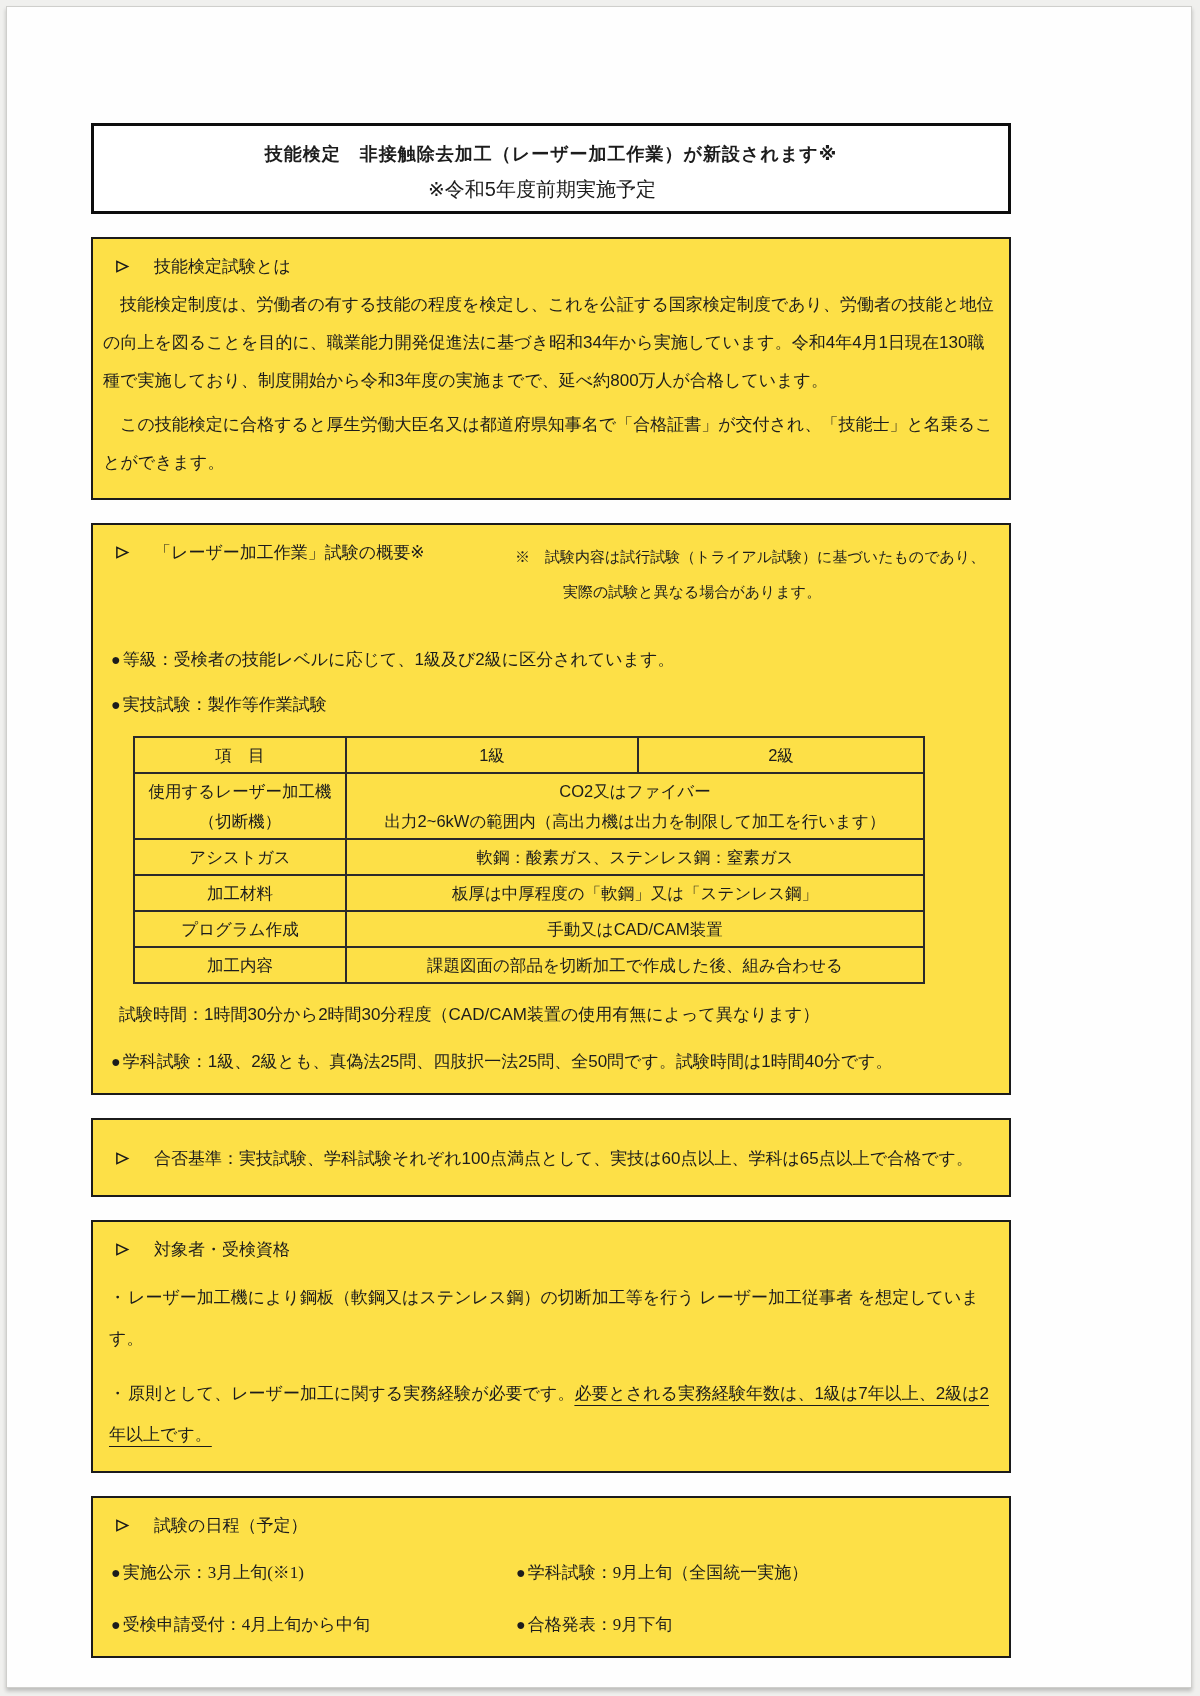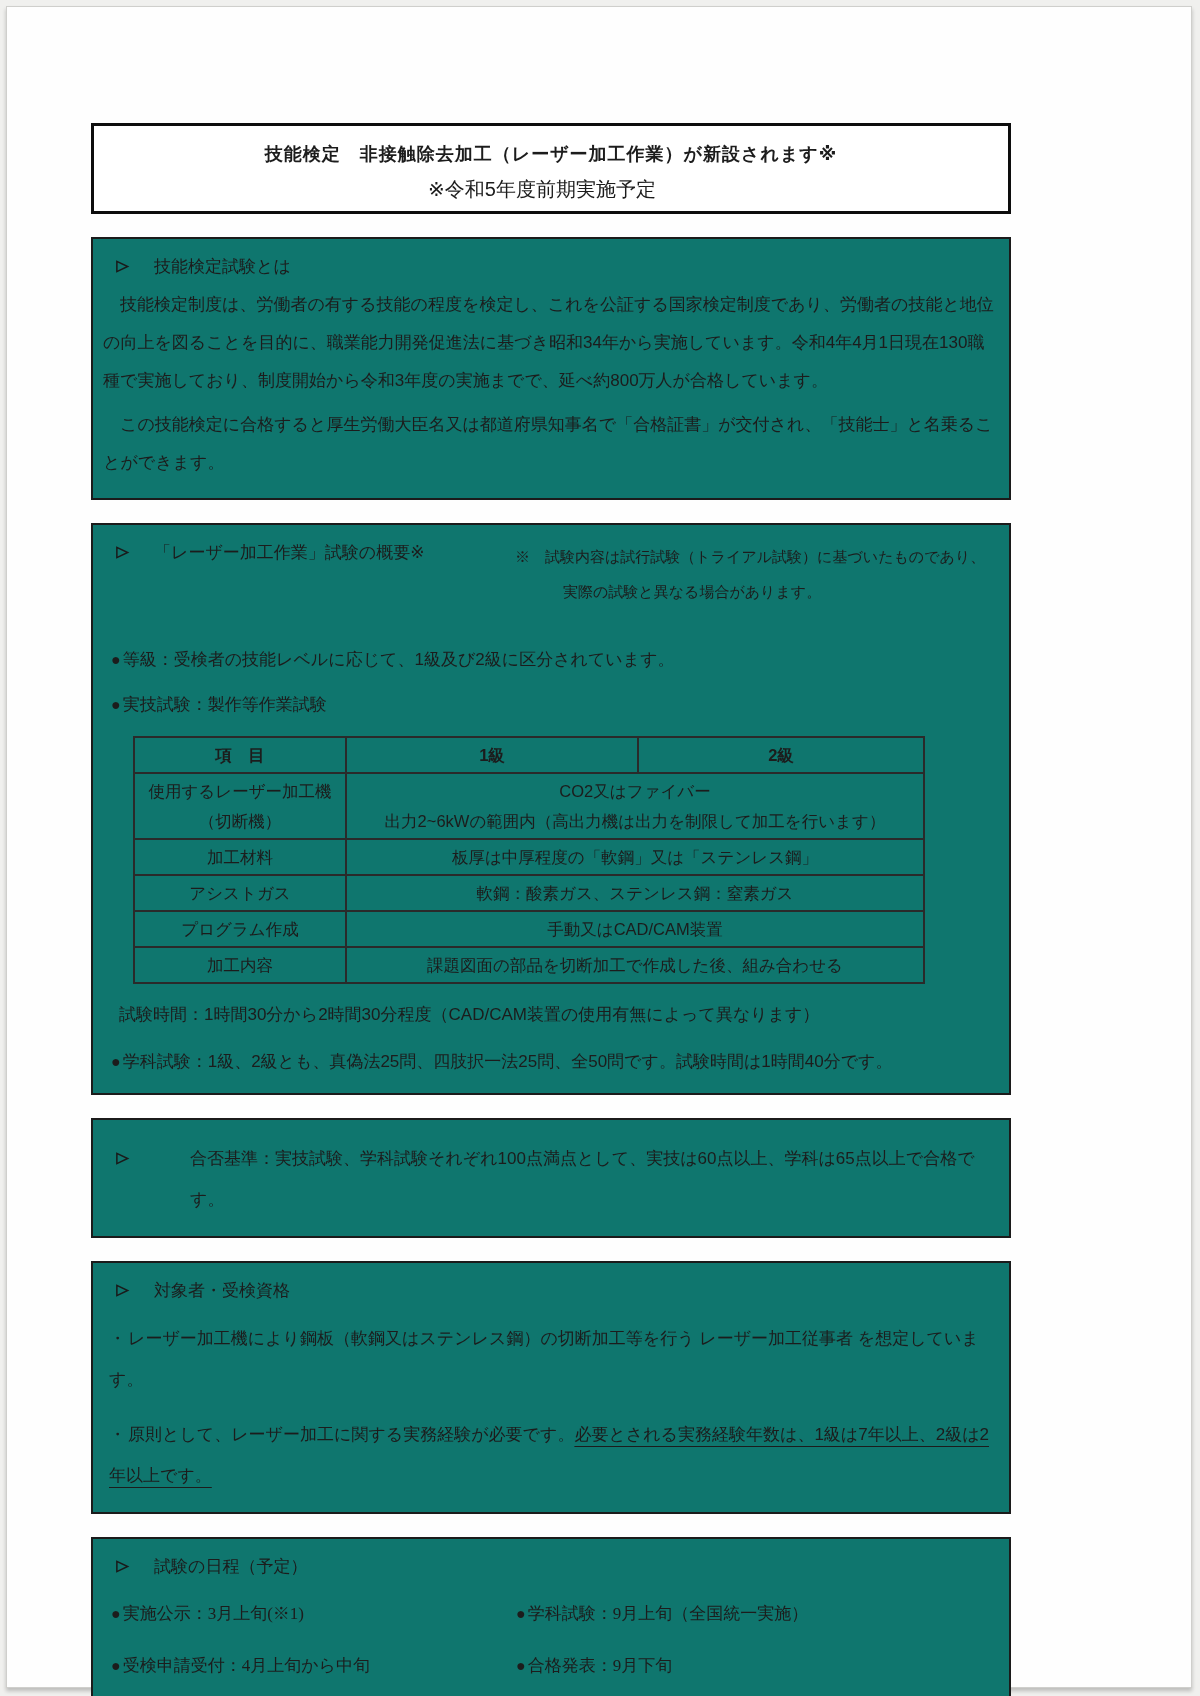--- a/index.html
+++ b/index.html
@@ -35,21 +35,21 @@
     letter-spacing: 1px;
   }
   .subtitle {
     text-align: center;
     font-size: 20px;
     padding: 10px 18px 2px 0;
   }
   
   .box {
     border: 2px solid #1b1b1b;
-    background: #0f766e;
+    background: #fde047;
     margin-top: 23px;
     padding: 12px 14px 16px 10px;
     font-size: 17px;
   }
   .sec-head {
     display: flex;
     align-items: center;
     gap: 24px;
     padding: 4px 0 2px 12px;
     font-size: 17px;
@@ -82,31 +82,31 @@
   table.spec th, table.spec td {
     border: 2px solid #2a2a2a;
     font-size: 16.5px;
     font-weight: normal;
     white-space: pre-line;
     line-height: 30px;
     padding: 2px 9px;
     vertical-align: top;
     text-align: center;
   }
-  table.spec th { text-align: center; height: 30px; vertical-align: middle; font-weight: bold; }
+  table.spec th { text-align: center; height: 30px; vertical-align: middle; }
   col.c-item { width: 212px; }
   col.c-g1 { width: 292px; }
   col.c-g2 { width: 286px; }
   .exam-time {
     margin: 14px 0 0 16px;
     line-height: 34px;
   }
   
   .passing-row { display: flex; gap: 24px; align-items: flex-start; padding: 6px 0 0 12px; }
-  .passing-row .txt { line-height: 41px; width: 858px; margin-left: 36px; }
+  .passing-row .txt { line-height: 41px; width: 858px; }
   
   .elig-item {
     margin-top: 14px;
     padding-left: 6px;
     line-height: 41px;
   }
   .dot { margin-right: 2px; }
   .u { text-decoration: underline; text-underline-offset: 6px; }
   
   .sched-grid {
@@ -180,26 +180,26 @@
           </tr>
         </thead>
         <tbody>
           <tr>
             <td>使用するレーザー加工機
 （切断機）</td>
             <td colspan="2">CO2又はファイバー
 出力2~6kWの範囲内（高出力機は出力を制限して加工を行います）</td>
           </tr>
           <tr>
+            <td>アシストガス</td>
+            <td colspan="2">軟鋼：酸素ガス、ステンレス鋼：窒素ガス</td>
+          </tr>
+          <tr>
             <td>加工材料</td>
             <td colspan="2">板厚は中厚程度の「軟鋼」又は「ステンレス鋼」</td>
-          </tr>
-          <tr>
-            <td>アシストガス</td>
-            <td colspan="2">軟鋼：酸素ガス、ステンレス鋼：窒素ガス</td>
           </tr>
           <tr>
             <td>プログラム作成</td>
             <td colspan="2">手動又はCAD/CAM装置</td>
           </tr>
           <tr>
             <td>加工内容</td>
             <td colspan="2">課題図面の部品を切断加工で作成した後、組み合わせる</td>
           </tr>
         </tbody>

